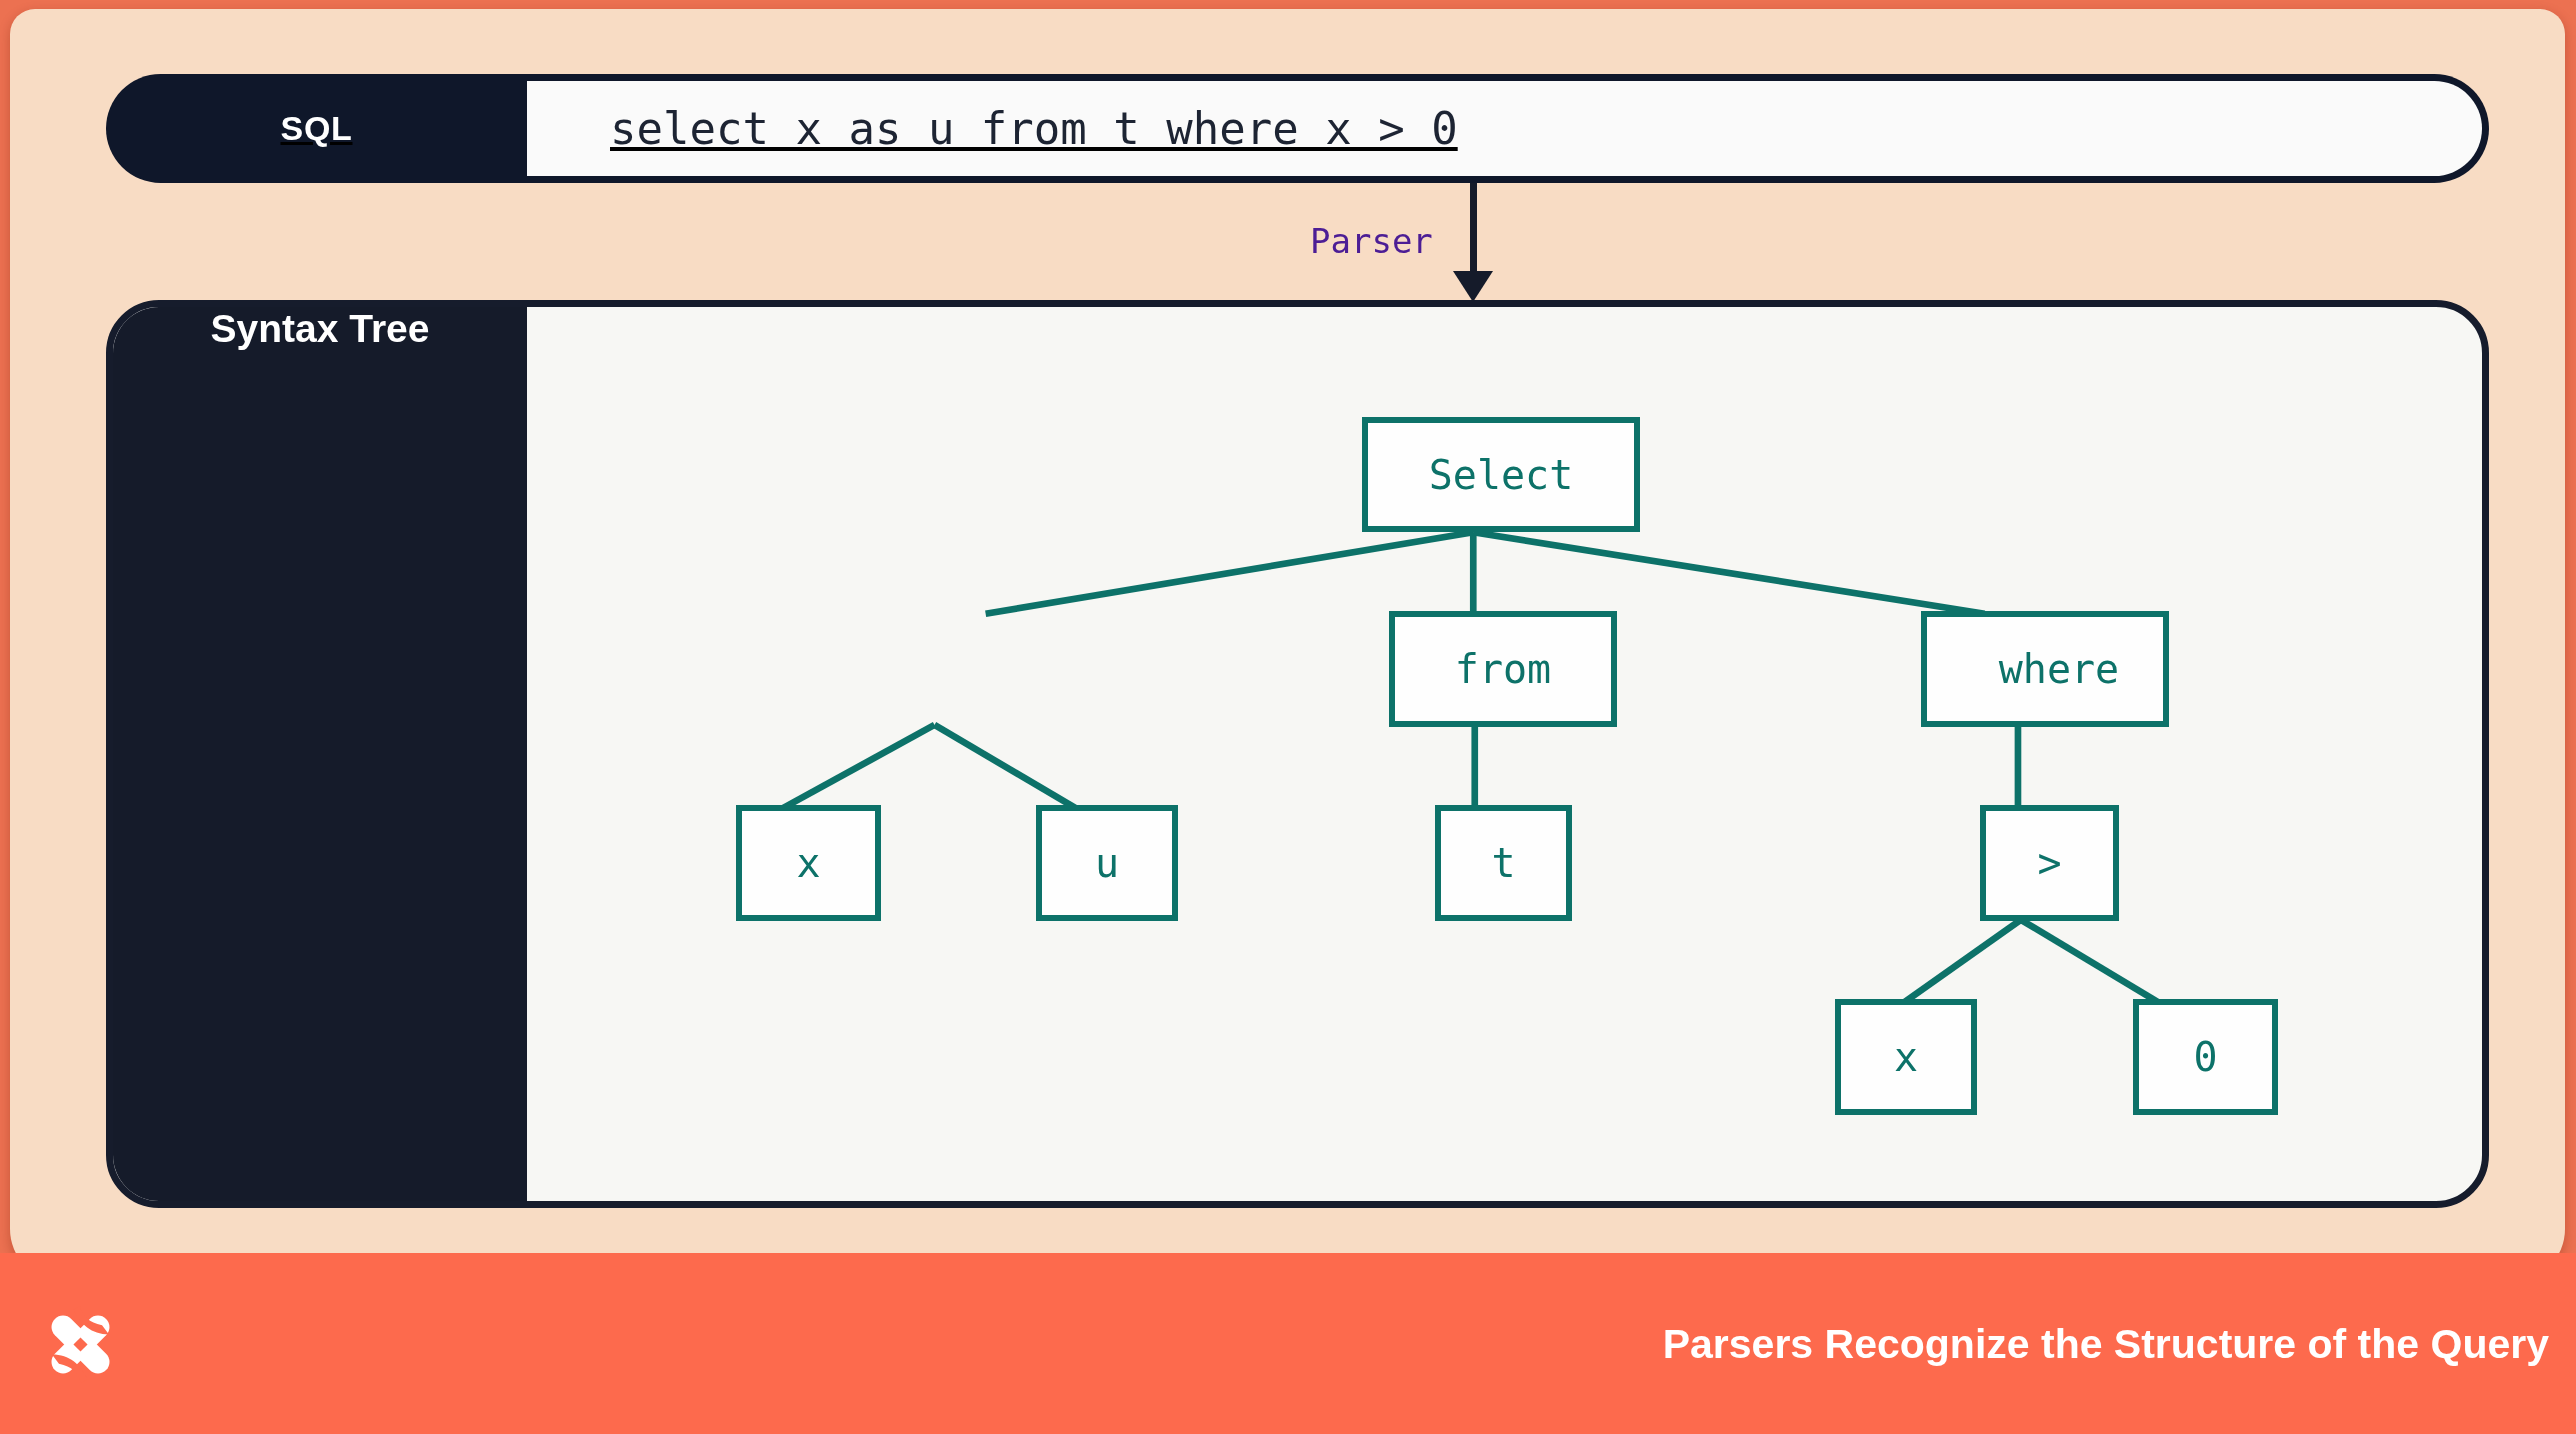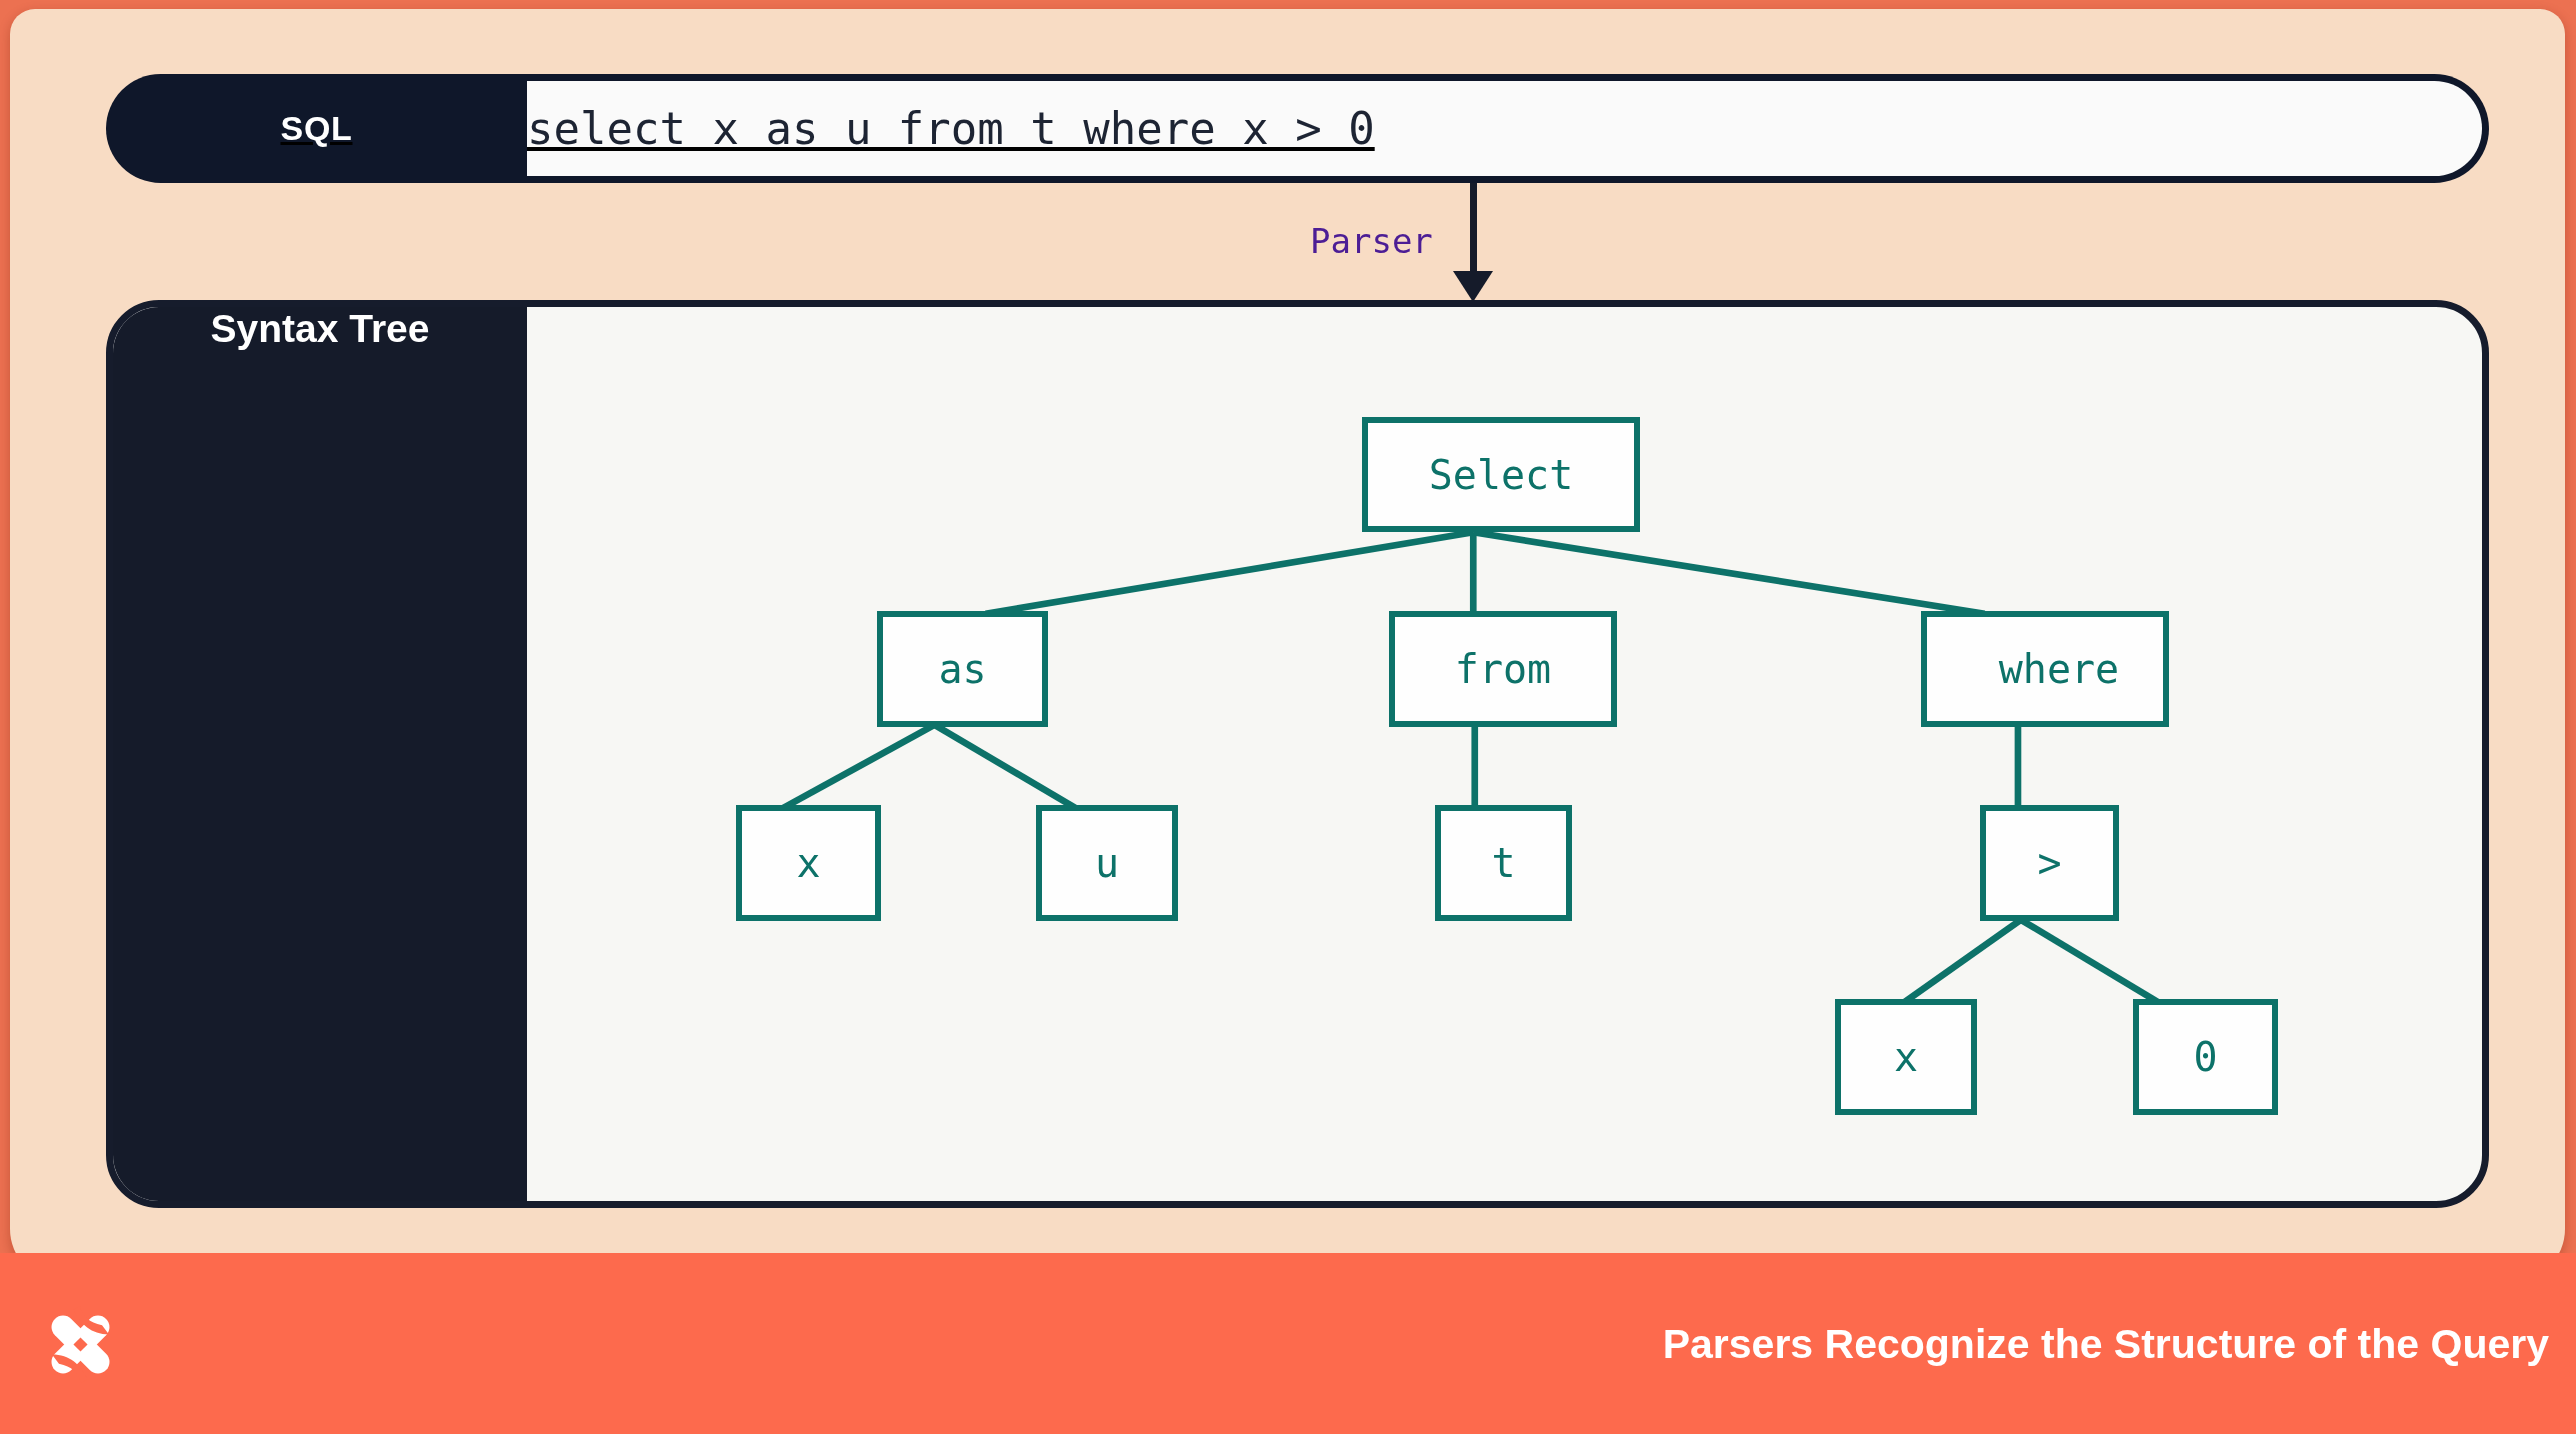--- a/index.html
+++ b/index.html
@@ -10,21 +10,21 @@
   .peach-panel{position:absolute;left:10.4px;top:9px;width:2555px;height:1273px;
                background:#f8dcc4;border-radius:25px 25px 53px 53px;
                box-shadow:0 4.4px 12px rgba(110,25,5,0.30);}
 
   
   .sql-pill{position:absolute;left:106px;top:74px;width:2383px;height:109px;
             background:#0f172a;border-radius:740px;display:flex;align-items:stretch;overflow:hidden;text-decoration:underline;}
   .sql-label-box{width:421px;display:flex;align-items:center;justify-content:center;}
   .sql-label-box span{color:#ffffff;font-weight:bold;font-size:34px;letter-spacing:0.7px;}
   .sql-field{flex:1;background:#fafafa;margin:6.7px 7.4px 6.7px 0;border-radius:0 740px 740px 0;
-             display:flex;align-items:center;}
+             display:flex;align-items:center;padding-left:83px;}
   .sql-field span{font-family:"DejaVu Sans Mono",monospace;font-size:44px;color:#1d2433;white-space:pre;}
 
   
   .parser-label{position:absolute;left:1310px;top:221px;
                 font-family:"DejaVu Sans Mono",monospace;font-size:34px;color:#4c1d95;}
   .arrow-line{position:absolute;left:1470px;top:183px;width:6.7px;height:92px;background:#151b2a;}
   .arrow-head{position:absolute;left:1453px;top:271px;width:0;height:0;
               border-left:20px solid transparent;border-right:20px solid transparent;
               border-top:31px solid #151b2a;}
 
@@ -96,23 +96,20 @@
     <line x1="1261" y1="978" x2="1451" y2="1090"></line>
     <line x1="1990" y1="978" x2="1990" y2="1090"></line>
     <line x1="2723" y1="978" x2="2723" y2="1090"></line>
     <line x1="2727" y1="1241" x2="2570" y2="1352"></line>
     <line x1="2727" y1="1241" x2="2912" y2="1352"></line>
   </svg>
 
   <div class="node n-select">
     <span>Select</span>
   </div>
-  <div class="node n-as">
-    <span>as</span>
-  </div>
   <div class="node n-from">
     <span>from</span>
   </div>
   <div class="node n-where">
     <span>where</span>
   </div>
   <div class="node n-x1">
     <span>x</span>
   </div>
   <div class="node n-u">

